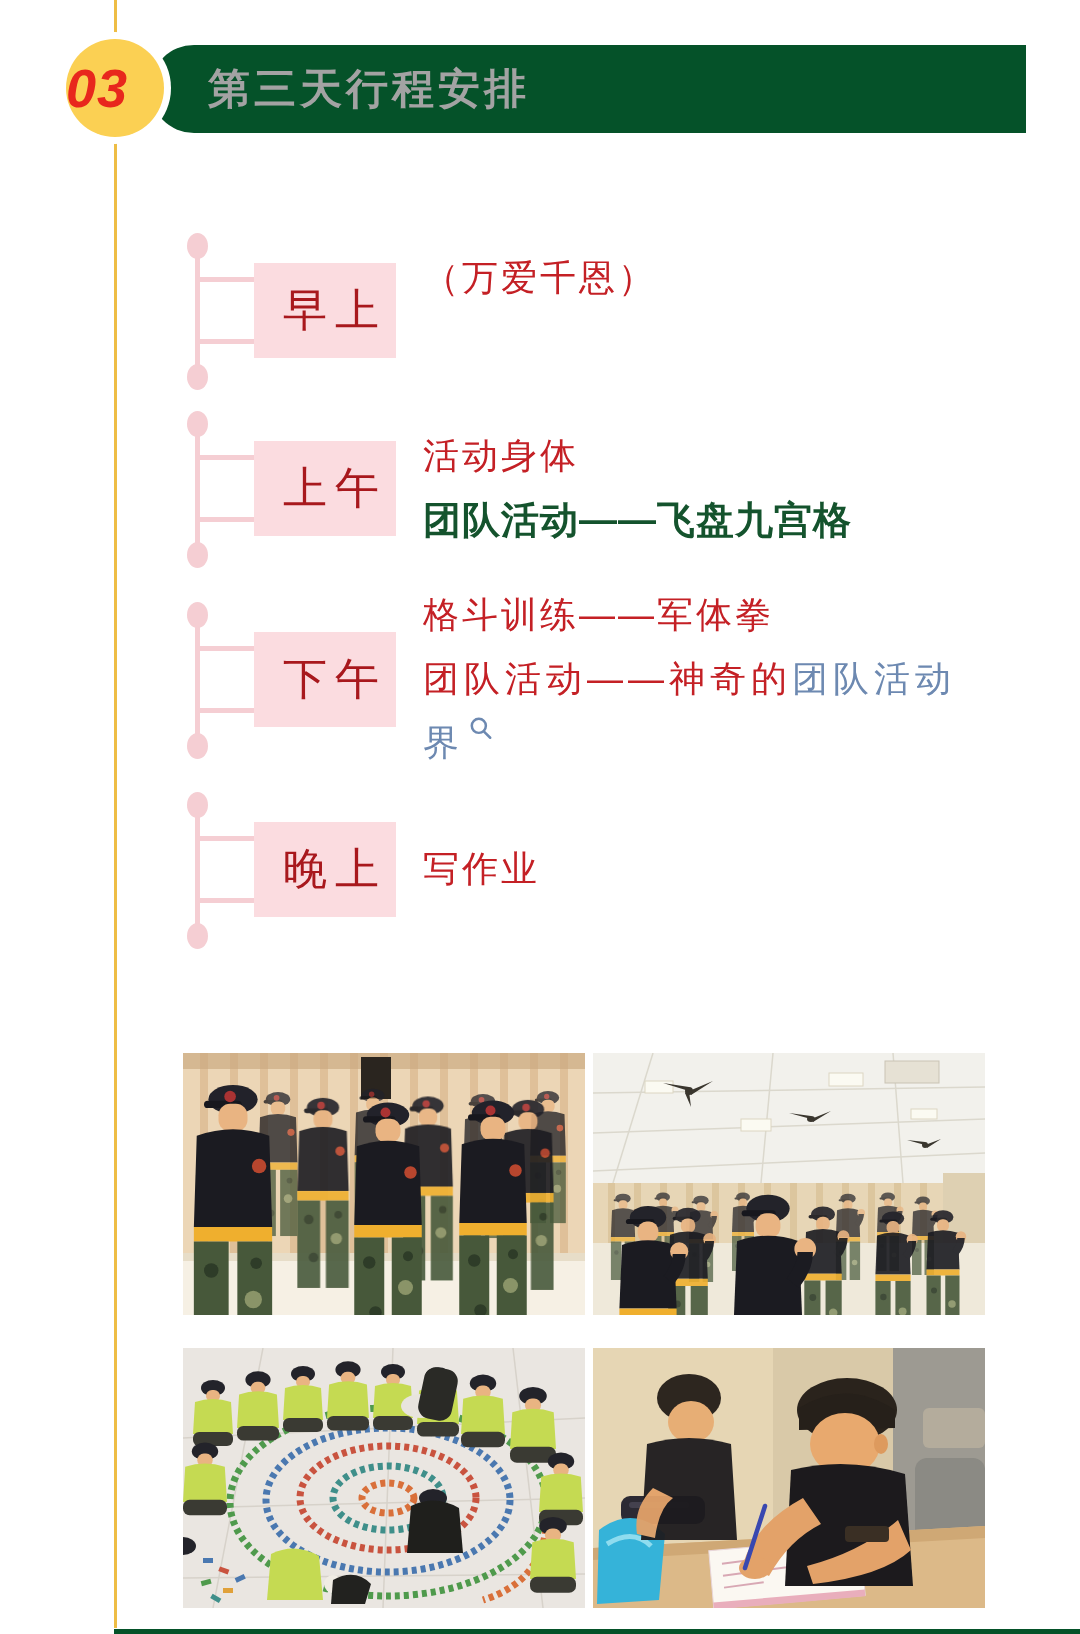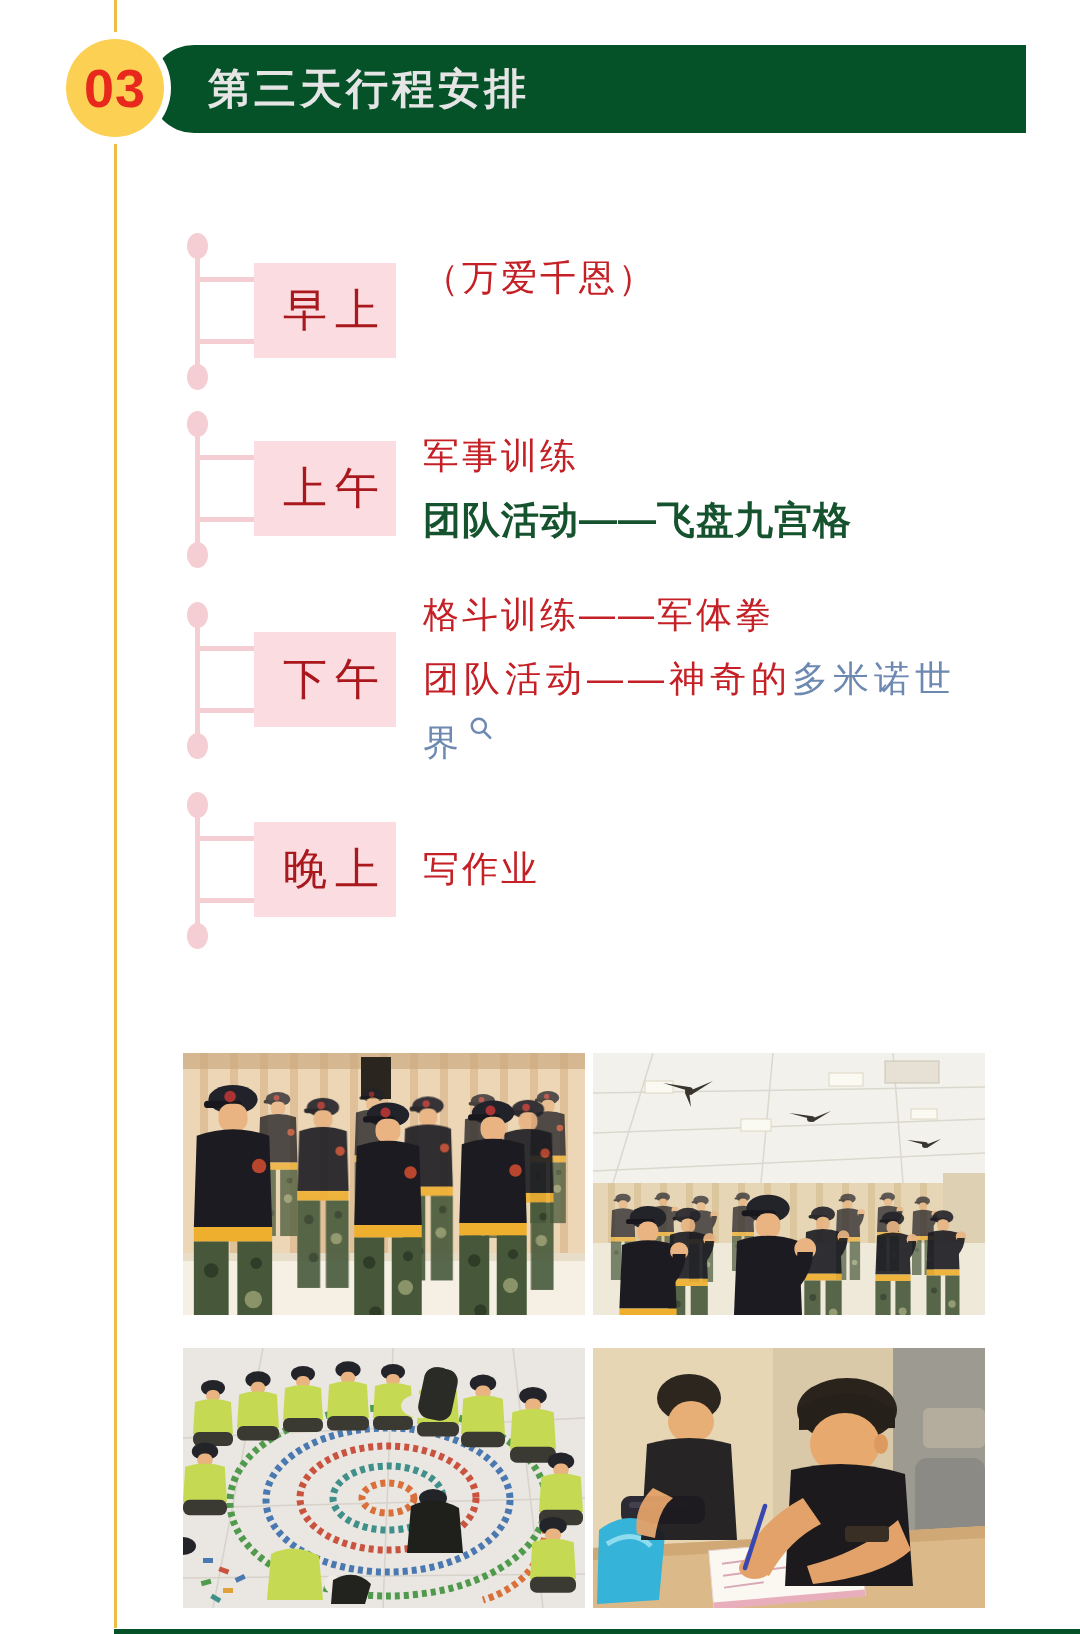--- a/index.html
+++ b/index.html
@@ -17,30 +17,30 @@
     background:var(--banner_green,#055229);z-index:0;
   }
   
   .banner{
     position:absolute;left:150px;top:45px;width:876px;height:88px;
     background:var(--banner_green,#055229);
     border-radius:44px 0 0 44px;z-index:1;
   }
   .banner-title{
     position:absolute;left:58px;top:0;height:92px;line-height:88px;
-    color:#e5e5e5;font-size:42px;font-weight:bold;letter-spacing:4px;white-space:nowrap;
+    color:#a3a3a3;font-size:42px;font-weight:bold;letter-spacing:4px;white-space:nowrap;
   }
   .badge-ring{
     position:absolute;left:59px;top:32px;width:112px;height:112px;border-radius:50%;
     background:#ffffff;z-index:2;
   }
   .badge{
     position:absolute;left:7px;top:7px;width:98px;height:98px;border-radius:50%;
     background:var(--badge_yellow,#fbd053);
-    display:flex;align-items:center;justify-content:center;
+    display:flex;align-items:center;justify-content:flex-start;font-style:italic;
   }
   .badge-num{
     color:var(--badge_number_red,#e8271d);font-size:54px;font-weight:bold;letter-spacing:1px;
   }
   
   .trow{position:absolute;left:195px;z-index:1;}
   .tl-vline{position:absolute;left:0;top:-17px;width:5px;height:131px;background:var(--timeline_pink,#f5ced3);}
   .tl-dot{position:absolute;width:21px;height:26px;border-radius:50%;background:var(--timeline_pink,#f5ced3);}
   .tl-dot.top{left:-8px;top:-30px;}
   .tl-dot.bottom{left:-8px;top:101px;}
@@ -105,37 +105,37 @@
 <div class="trow" style="top:441px">
   <div class="tl-vline"></div>
   <div class="tl-dot top"></div>
   <div class="tl-dot bottom"></div>
   <div class="tl-tick t1"></div>
   <div class="tl-tick t2"></div>
   <div class="time-box">
     <span class="time-label">上午</span>
   </div>
   <div class="row-text" style="top:-17px">
-    <div>军事训练</div>
+    <div>活动身体</div>
     <div class="bold-line">团队活动——飞盘九宫格</div>
   </div>
 </div>
 
 <div class="trow" style="top:632px">
   <div class="tl-vline"></div>
   <div class="tl-dot top"></div>
   <div class="tl-dot bottom"></div>
   <div class="tl-tick t1"></div>
   <div class="tl-tick t2"></div>
   <div class="time-box">
     <span class="time-label">下午</span>
   </div>
   <div class="row-text" style="top:-49px">
     <div>格斗训练——军体拳</div>
-    <div class="spaced-md"><span>团队活动——神奇的</span><span class="link-text">多米诺世</span></div>
+    <div class="spaced-md"><span>团队活动——神奇的</span><span class="link-text">团队活动</span></div>
     <div><span class="link-text">界</span><svg class="search-icon-svg" width="26" height="26" viewBox="0 0 24 24">
           <circle cx="10" cy="10" r="6.5" fill="none" stroke="currentColor" stroke-width="2.3"></circle>
           <line x1="15" y1="15.5" x2="20.5" y2="21" stroke="currentColor" stroke-width="2.3" stroke-linecap="round"></line>
         </svg></div>
   </div>
 </div>
 
 <div class="trow" style="top:822px">
   <div class="tl-vline"></div>
   <div class="tl-dot top"></div>

